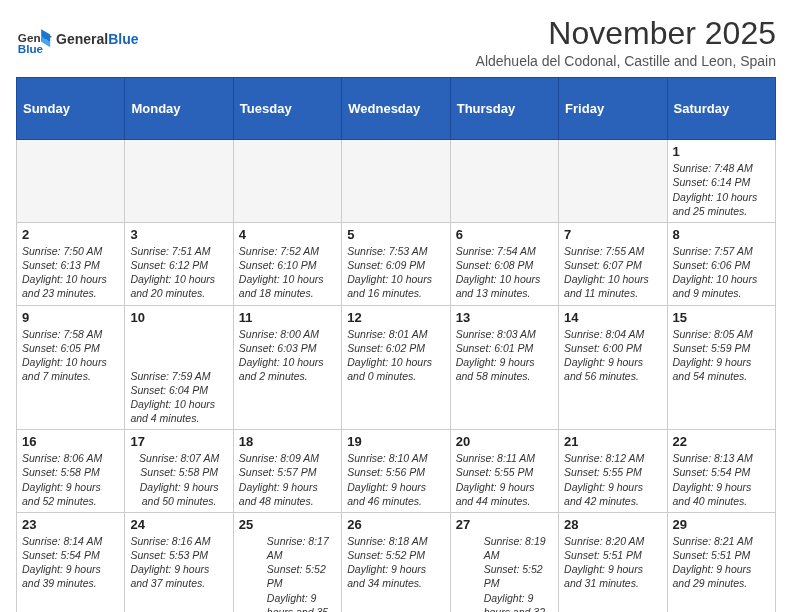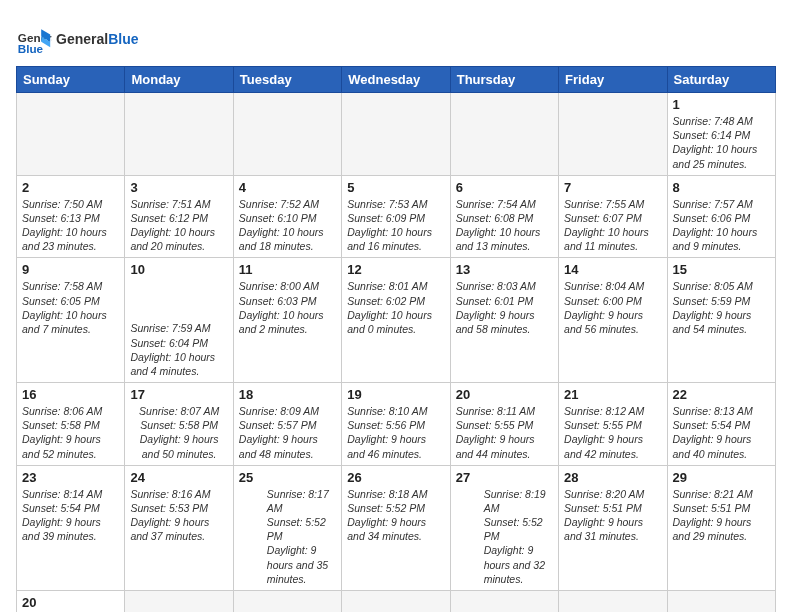--- a/index.html
+++ b/index.html
@@ -52,21 +52,21 @@
     }
     .calendar {
       width: 100%;
       border-collapse: collapse;
       margin-top: 8px;
     }
     .calendar th {
       background: #2962b8;
       color: #fff;
       text-align: left;
-      padding: 5px 6px;
+      padding: 23px 6px;
       font-size: 13px;
       font-weight: bold;
       border: 1px solid #1a4a9a;
     }
     .calendar td {
       border: 1px solid #ccc;
       vertical-align: top;
       padding: 4px 5px;
       width: calc(100% / 7);
       min-height: 70px;
@@ -107,20 +107,24 @@
       <text x="2" y="34" font-size="13" font-family="Arial" font-weight="bold" fill="#1565c0">Blue</text>
       <polygon points="28,8 38,14 38,22 28,16" fill="#1976d2"></polygon>
       <polygon points="28,16 38,22 38,28 28,22" fill="#42a5f5"></polygon>
     </svg>
     <div>
       <div class="logo-text">
         <span>General</span><span style="color:#1565c0;font-weight:bold;">Blue</span>
       </div>
     </div>
   </div>
+  <div class="title-area">
+    <div class="month-title">November 2025</div>
+    <div class="location-title">Aldehuela del Codonal, Castille and Leon, Spain</div>
+  </div>
 </div>
 
 <table class="calendar">
   <thead>
     <tr>
     <th>Sunday</th>
         <th>Monday</th>
         <th>Tuesday</th>
         <th>Wednesday</th>
         <th>Thursday</th>

